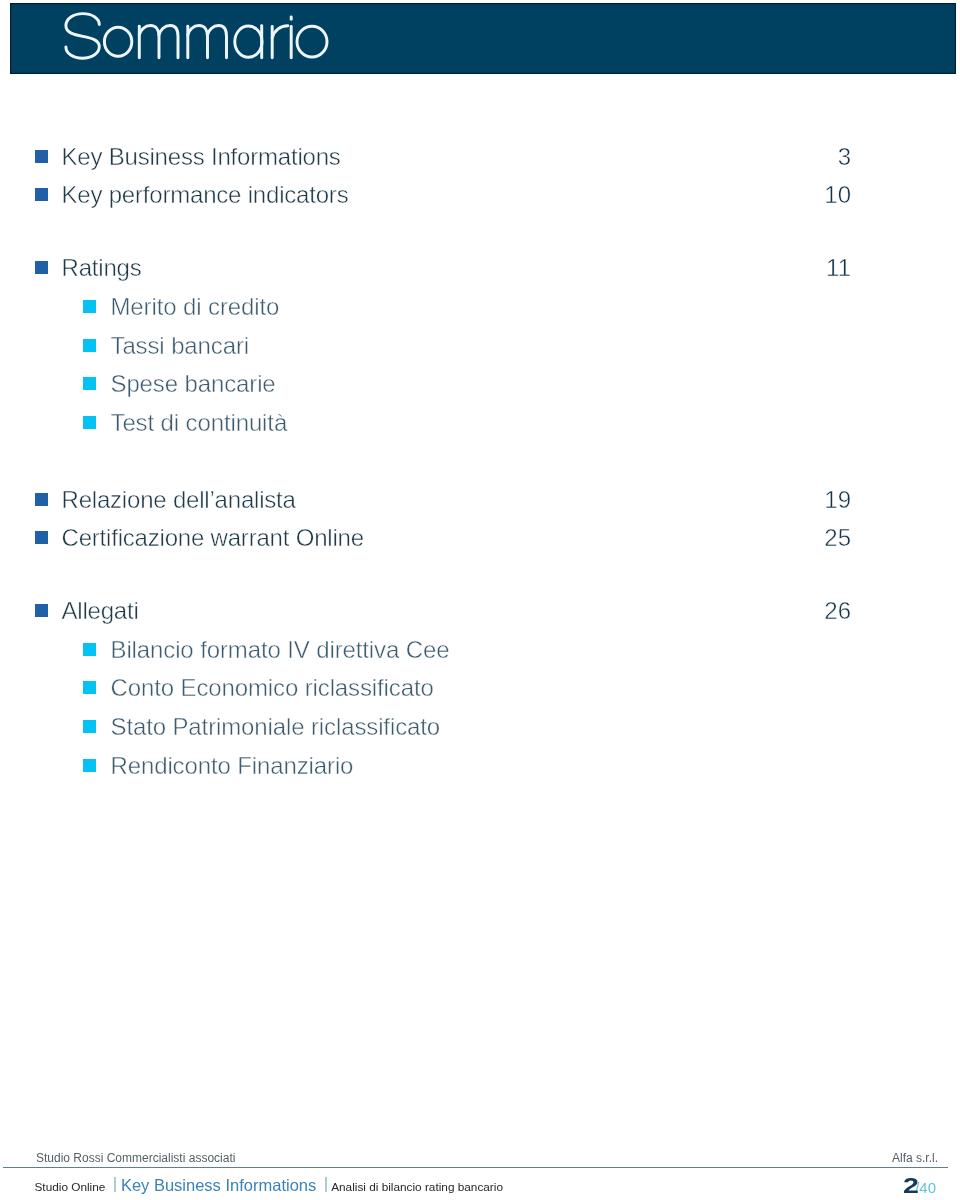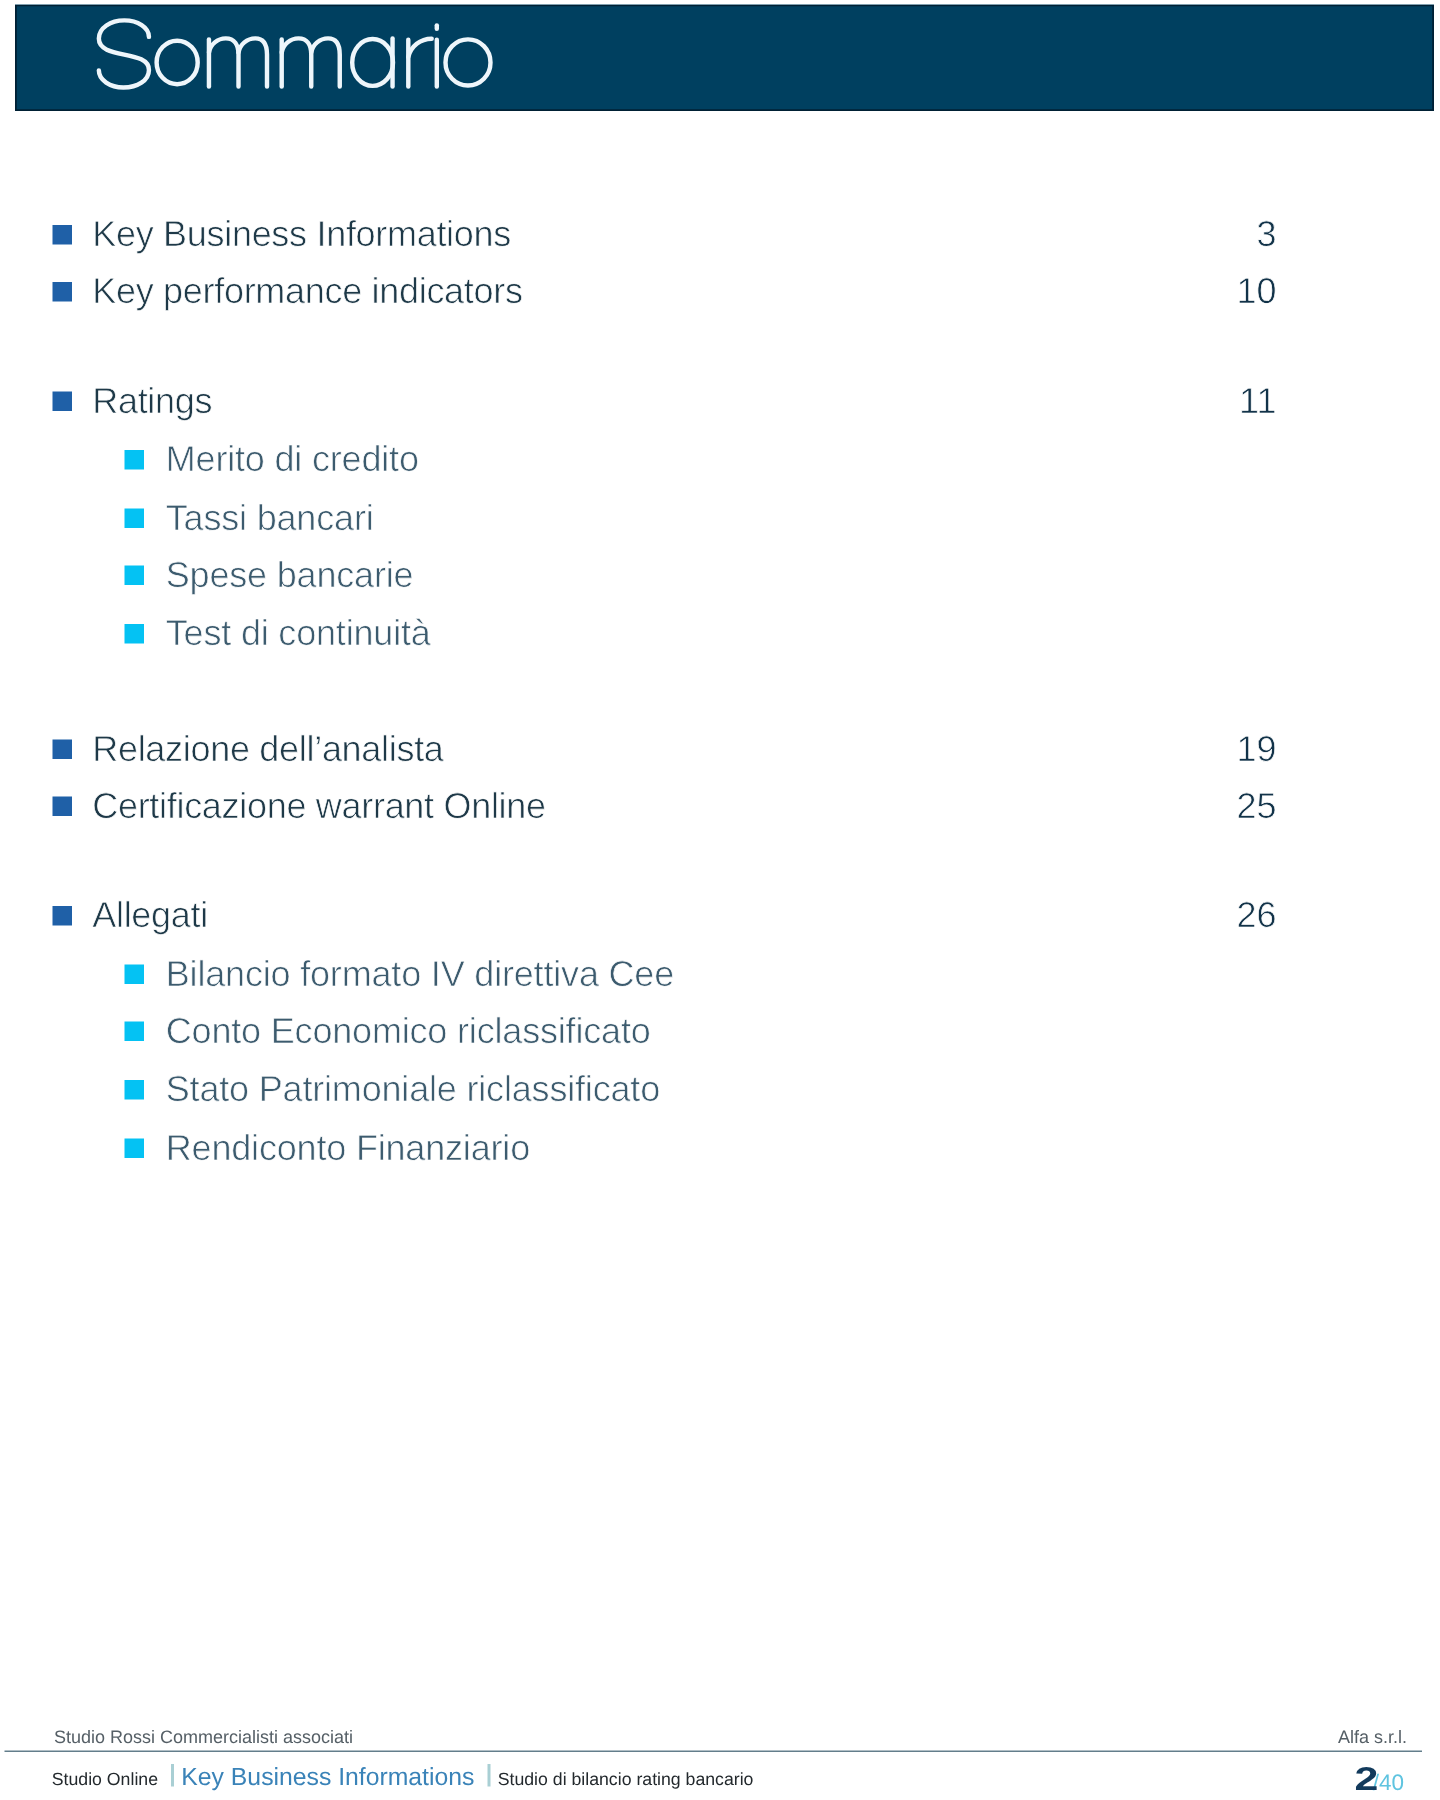--- a/index.html
+++ b/index.html
@@ -145,19 +145,19 @@
     </div>
 
   <div class="f-rule"></div>
   <div class="f-left">Studio Rossi Commercialisti associati</div>
   <div class="f-right">Alfa s.r.l.</div>
   <div class="f-bar">
     <span class="b1">Studio Online</span>
     <span class="sep">|</span>
     <span class="b2">Key Business Informations</span>
     <span class="sep">|</span>
-    <span class="b3">Studio di bilancio rating bancario</span>
+    <span class="b3">Analisi di bilancio rating bancario</span>
   </div>
   <div class="f-page">
     <span class="cur">2</span><span class="tot">/40</span>
   </div>
 
 </div>
 
 </body></html>

